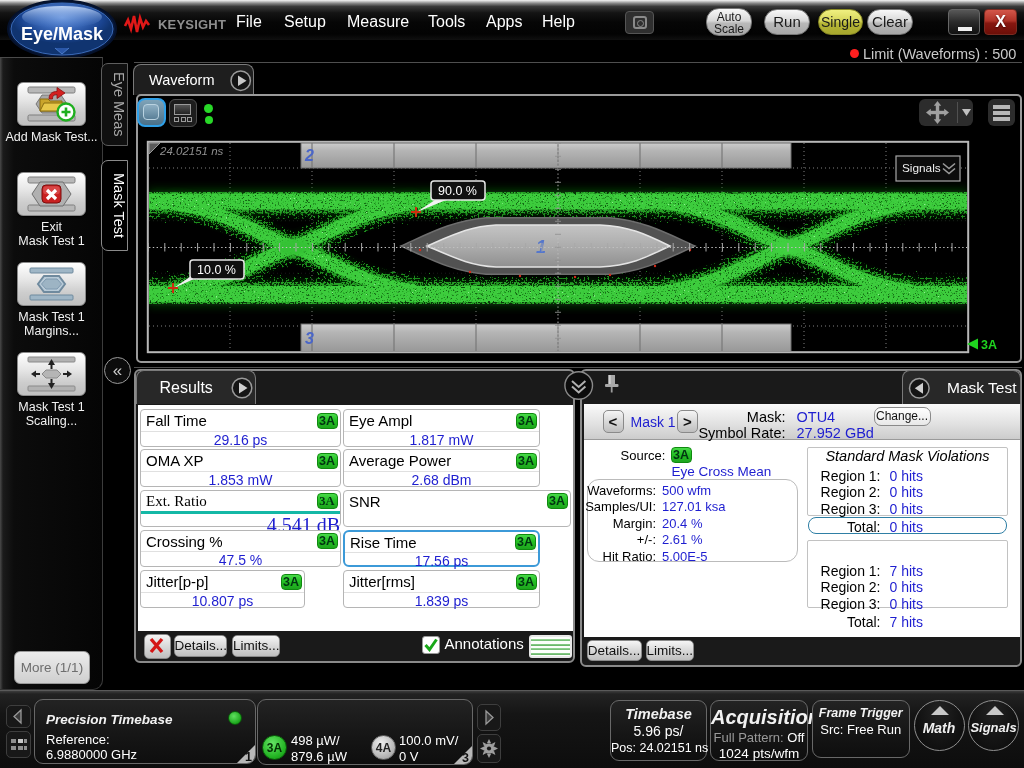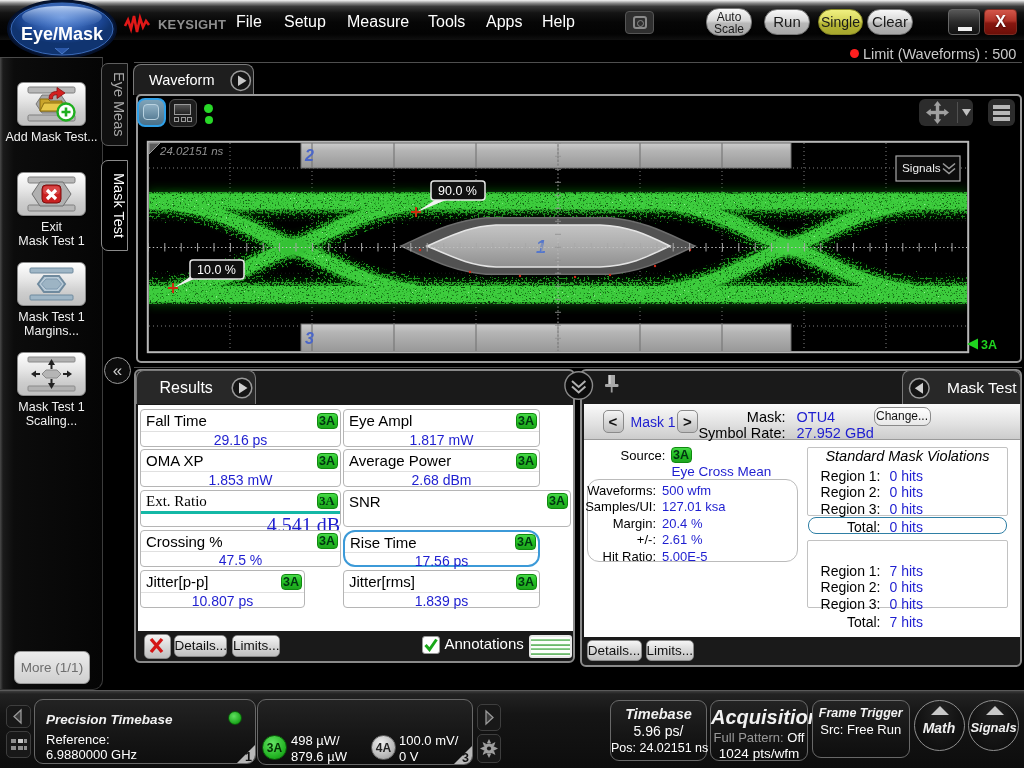--- a/index.html
+++ b/index.html
@@ -439,21 +439,21 @@
 </div>
 <div class="abs cell" style="left:205.5px;top:44.8px;width:197px;height:37.5px;">
 <div class="abs" style="left:5px;top:2px;font-size:15px;color:#000">Average Power</div>
 <div class="abs badge" style="right:2.5px;top:2.5px">3A</div>
 <div class="abs" style="left:0;top:20.5px;width:100%;border-top:1px solid #e0e0e0;text-align:center;font-size:14px" class2="blue"><span class="blue">2.68 dBm</span></div>
 </div>
 <div class="abs cell" style="left:205.5px;top:85.1px;width:228px;height:37.5px;text-decoration:underline;">
 <div class="abs" style="left:5px;top:2px;font-size:15px;color:#000">SNR</div>
 <div class="abs badge" style="right:2.5px;top:2.5px">3A</div>
 </div>
-<div class="abs cell" style="left:205.5px;top:125.4px;width:197px;height:37.5px;border:2px solid #3c9ad8;border-radius:12px;">
+<div class="abs cell" style="left:205.5px;top:125.4px;width:197px;height:37.5px;border:2px solid #3c9ad8;border-radius:6px;">
 <div class="abs" style="left:5px;top:2px;font-size:15px;color:#000">Rise Time</div>
 <div class="abs badge" style="right:2.5px;top:2.5px">3A</div>
 <div class="abs" style="left:0;top:20.5px;width:100%;border-top:1px solid #e0e0e0;text-align:center;font-size:14px" class2="blue"><span class="blue">17.56 ps</span></div>
 </div>
 <div class="abs cell" style="left:205.5px;top:165.7px;width:197px;height:37.5px;">
 <div class="abs" style="left:5px;top:2px;font-size:15px;color:#000">Jitter[rms]</div>
 <div class="abs badge" style="right:2.5px;top:2.5px">3A</div>
 <div class="abs" style="left:0;top:20.5px;width:100%;border-top:1px solid #e0e0e0;text-align:center;font-size:14px" class2="blue"><span class="blue">1.839 ps</span></div>
 </div>
 

